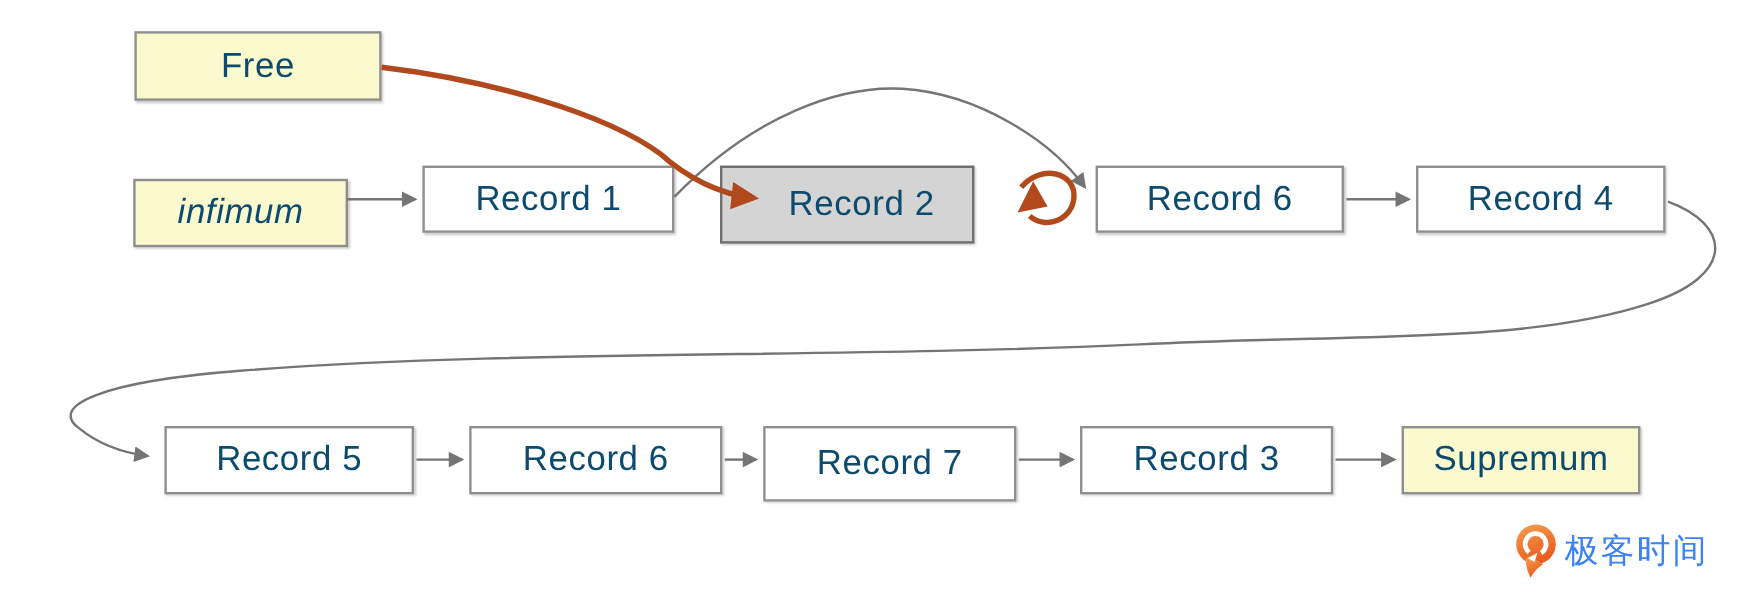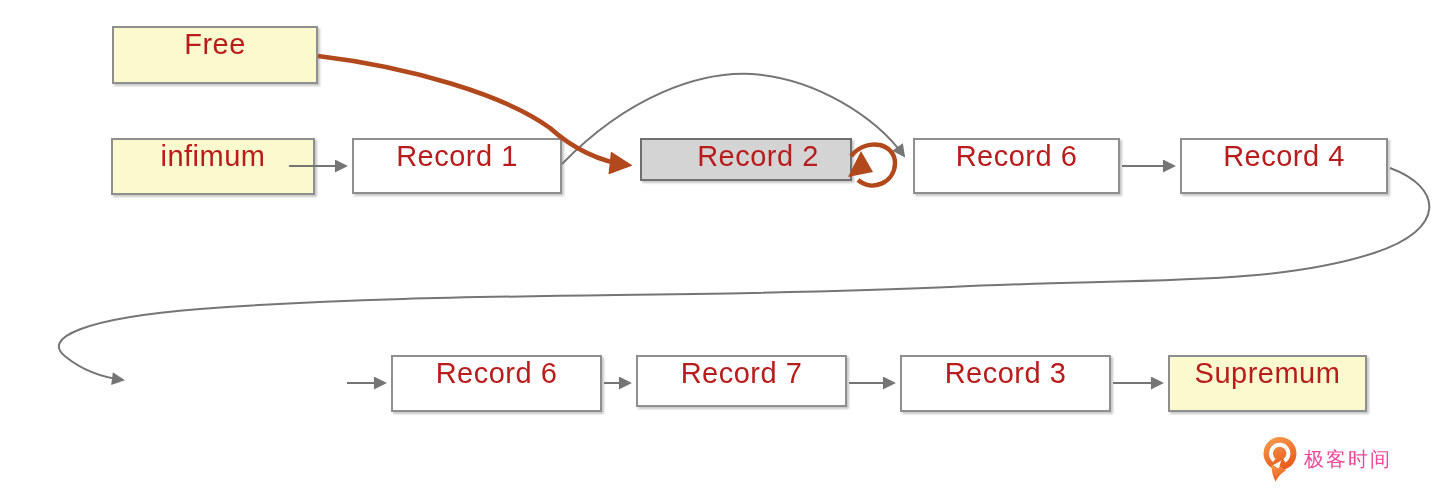--- a/index.html
+++ b/index.html
@@ -15,45 +15,46 @@
     position: absolute;
     left: 0; top: 0;
     z-index: 3;
     pointer-events: none;
   }
   .node {
     position: absolute;
     z-index: 2;
     box-sizing: border-box;
     display: flex;
+    align-items: center;
     justify-content: center;
     background: #ffffff;
     border: 2px solid #8f8f8f;
     box-shadow: 1.5px 1.5px 2px rgba(0,0,0,0.22);
     font-size: 29px;
-    color: #b91c1c;
+    color: #0c4a6e;
     letter-spacing: 0.5px;
     white-space: nowrap;
   }
   .node--yellow { background: #fbf9ce; }
   .node--gray   { background: #d4d4d4; border-color: #6f6f6f; }
   .watermark {
     position: absolute;
     z-index: 2;
     left: 1262px;
     top: 436px;
     display: flex;
     align-items: center;
   }
   .watermark .logo-icon { width: 36px; height: 46px; display: block; }
   .watermark .logo-text {
     margin-left: 6px;
-    font-size: 20px;
+    font-size: 28px;
     letter-spacing: 2px;
-    color: #ec4899;
+    color: #3b82f6;
     line-height: 46px;
   }
 </style>
 </head>
 <body>
 
 <div class="stage">
 
   <svg class="edges" width="1456" height="496" viewBox="0 0 1456 496">
     <defs>
@@ -80,46 +81,49 @@
     <path d="M318 56 C 410 67, 505 95, 550 128 C 572 148, 600 162, 628 165" stroke="#b2491c" stroke-width="4.5" fill="none" marker-end="url(#ar)"></path>
 
     <path d="M851 156 C 868 136, 896 144, 895 164 C 894 183, 872 192, 858 180" stroke="#b2491c" stroke-width="4.5" fill="none"></path>
     <polygon points="848,177 873,172 861,151" fill="#b2491c"></polygon>
   </svg>
 
   <div class="node node--yellow" style="left:112px; top:26px; width:206px; height:58px;">
     <span>Free</span>
   </div>
 
-  <div class="node node--yellow" style="left:111px; top:138px; width:204px; height:57px;">
+  <div class="node node--yellow" style="left:111px; top:149px; width:179px; height:57px;font-style:italic;">
     <span>infimum</span>
   </div>
 
   <div class="node" style="left:352px; top:138px; width:210px; height:56px;">
     <span>Record 1</span>
   </div>
 
-  <div class="node node--gray" style="left:640px; top:138px; width:212px; height:43px;padding-left:24px;">
+  <div class="node node--gray" style="left:600px; top:138px; width:212px; height:65px;padding-left:24px;">
     <span>Record 2</span>
   </div>
 
   <div class="node" style="left:913px; top:138px; width:207px; height:56px;">
     <span>Record 6</span>
   </div>
 
   <div class="node" style="left:1180px; top:138px; width:208px; height:56px;">
     <span>Record 4</span>
   </div>
 
+  <div class="node" style="left:137px; top:355px; width:208px; height:57px;">
+    <span>Record 5</span>
+  </div>
 
   <div class="node" style="left:391px; top:355px; width:211px; height:57px;">
     <span>Record 6</span>
   </div>
 
-  <div class="node" style="left:636px; top:355px; width:211px; height:52px;">
+  <div class="node" style="left:636px; top:355px; width:211px; height:63px;">
     <span>Record 7</span>
   </div>
 
   <div class="node" style="left:900px; top:355px; width:211px; height:57px;">
     <span>Record 3</span>
   </div>
 
   <div class="node node--yellow" style="left:1168px; top:355px; width:199px; height:57px;">
     <span>Supremum</span>
   </div>

